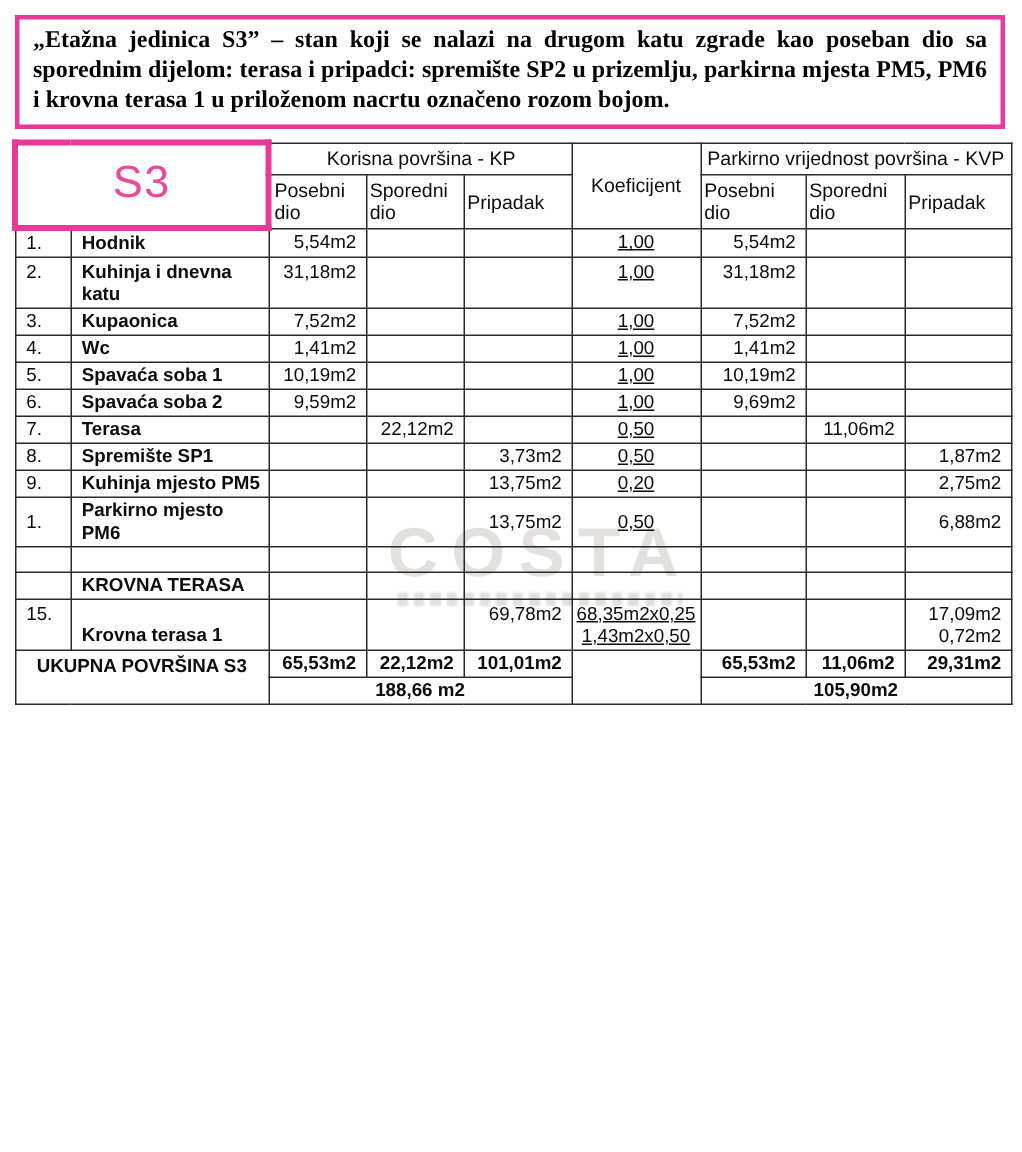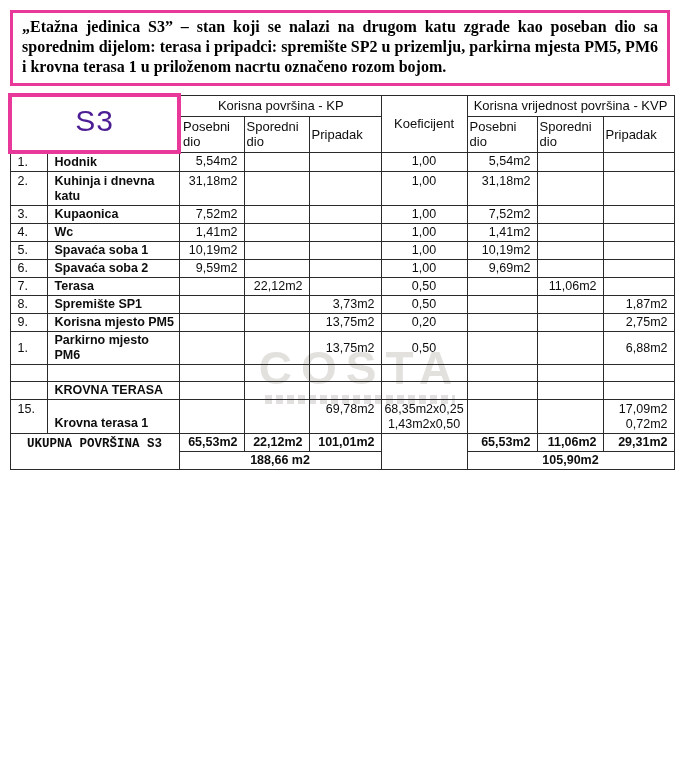--- a/index.html
+++ b/index.html
@@ -38,31 +38,31 @@
     border: 1px solid #2a2a2a; font-size: 12.5px; line-height: 15px;
     font-weight: normal; color: #0d0d0d; overflow: hidden; padding: 1px 2px;
     vertical-align: middle; background: transparent;
   }
   .grp th { height: 21px; font-size: 13px; text-align: center; }
   .sub th { height: 36px; font-size: 13px; text-align: left; }
   .s3-cell {
     border: 4px solid #e8399b !important; text-align: center;
     vertical-align: top; padding-top: 5px; background: #fff !important;
   }
-  .s3-cell span { font-size: 30px; letter-spacing: 1px; color: #4c1d95; }
+  .s3-cell span { font-size: 30px; letter-spacing: 1px; color: #ec4899; }
   .koef-h { vertical-align: top; padding-top: 3px; }
 
   .area tbody tr { height: 17px; }
   .area tbody tr.dbl { height: 34px; }
   td.c-num  { text-align: left; padding-left: 7px; }
   td.c-name { text-align: left; padding-left: 7px; font-weight: bold; }
   td.n      { text-align: right; padding-right: 6px; }
-  td.k      { text-align: center; }
+  td.k      { text-align: center; text-decoration: underline; }
   tr.b td, td.b { font-weight: bold; font-size: 12.5px; }
-  td.totals-label { text-align: center; vertical-align: top; padding-top: 3px; font-weight: bold; font-size: 13px; font-family: Liberation Mono, monospace; }
+  td.totals-label { text-align: center; vertical-align: top; padding-top: 3px; font-weight: bold; font-size: 13px; }
   tr.sum-row { height: 18px; }
   td.sum { text-align: center; font-weight: bold; }
 </style>
 </head>
 <body>
 
 <div class="page">
 
   <div class="info-box">
     <p>„Etažna jedinica S3” – stan koji se nalazi na drugom katu zgrade kao poseban dio sa sporednim dijelom: terasa i pripadci: spremište SP2 u prizemlju, parkirna mjesta PM5, PM6 i krovna terasa 1 u priloženom nacrtu označeno rozom bojom.</p>
@@ -83,21 +83,21 @@
       <col style="width:86px">
       <col style="width:70px">
         <col style="width:66px">
         <col style="width:71px">
     </colgroup>
     <thead>
       <tr class="grp">
         <th class="s3-cell" colspan="2" rowspan="2"><span>S3</span></th>
         <th colspan="3">Korisna površina - KP</th>
         <th rowspan="2" class="koef-h">Koeficijent</th>
-        <th colspan="3">Korisna vrijednost površina - KVP</th>
+        <th colspan="3">Parkirno vrijednost površina - KVP</th>
       </tr>
       <tr class="sub">
         <th>Posebni dio</th>
         <th>Sporedni dio</th>
         <th>Pripadak</th>
         <th>Posebni dio</th>
         <th>Sporedni dio</th>
         <th>Pripadak</th>
       </tr>
     </thead>
@@ -185,21 +185,21 @@
         <td class="n"></td>
         <td class="n"></td>
         <td class="n">3,73m2</td>
         <td class="k">0,50</td>
         <td class="n"></td>
         <td class="n"></td>
         <td class="n">1,87m2</td>
       </tr>
       <tr>
         <td class="c-num">9.</td>
-        <td class="c-name">Korisna mjesto PM5</td>
+        <td class="c-name">Kuhinja mjesto PM5</td>
         <td class="n"></td>
         <td class="n"></td>
         <td class="n">13,75m2</td>
         <td class="k">0,20</td>
         <td class="n"></td>
         <td class="n"></td>
         <td class="n">2,75m2</td>
       </tr>
       <tr>
         <td class="c-num">1.</td>

